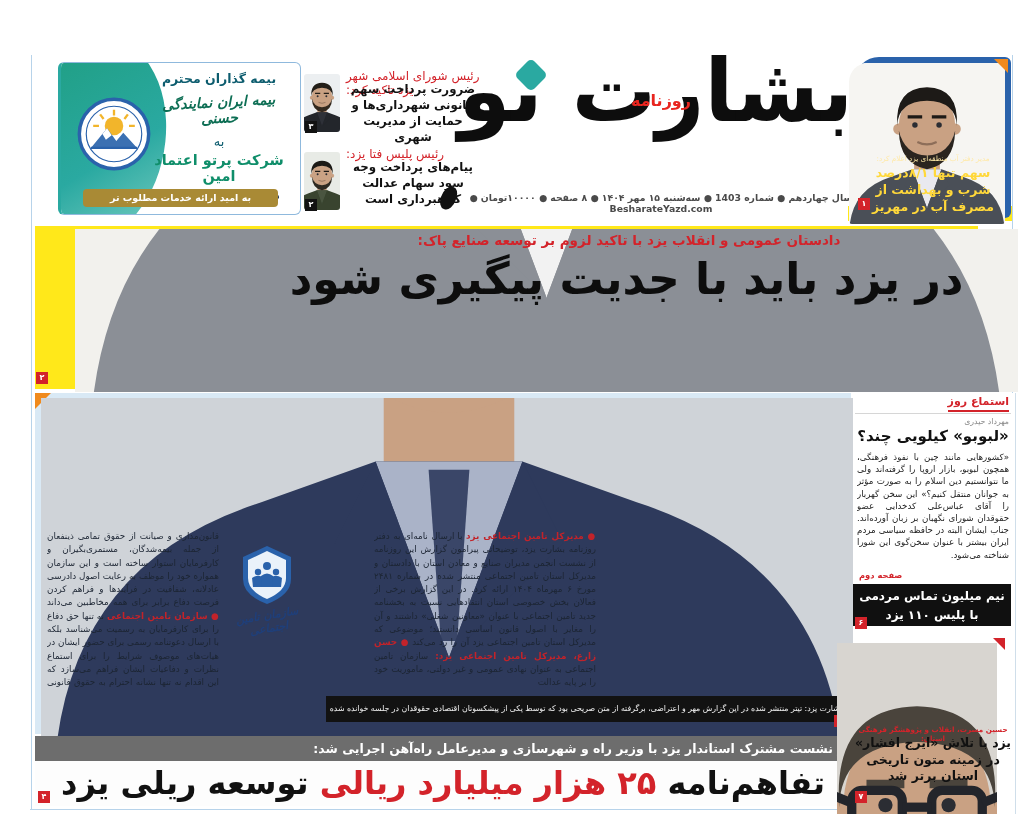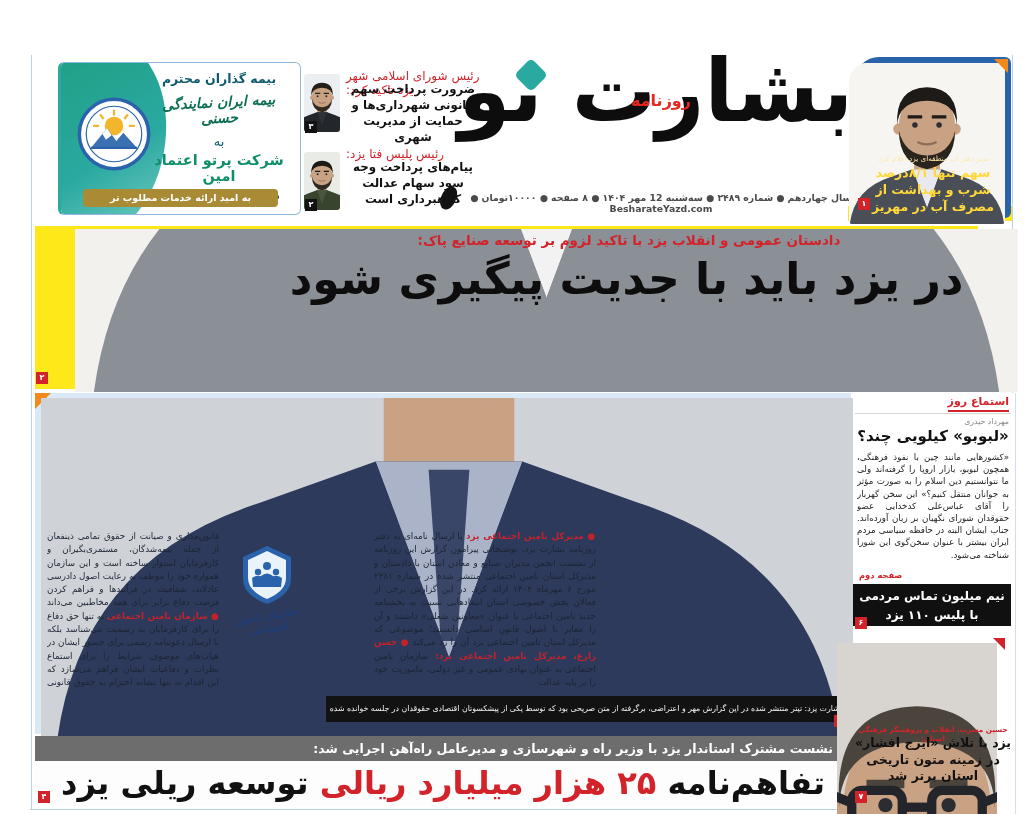--- a/index.html
+++ b/index.html
@@ -210,21 +210,21 @@
       </div>
     <div class="badge black" style="right:auto;left:3px;top:58px">۲</div>
   </div>
 </div>
 
 <div class="abs masthead">
   <div class="mh-title">بشارت نو</div>
   <div class="mh-label">روزنامه</div>
   <div class="mh-diamond"></div>
   <div class="mh-emblem"></div>
-  <div class="mh-info">سال چهاردهم ● شماره ۲۴۸۹ ● سه‌شنبه 12 مهر ۱۴۰۴ ● ۸ صفحه ● ۱۰۰۰۰تومان ● BesharateYazd.com</div>
+  <div class="mh-info">سال چهاردهم ● شماره 1403 ● سه‌شنبه ۱۵ مهر ۱۴۰۴ ● ۸ صفحه ● ۱۰۰۰۰تومان ● BesharateYazd.com</div>
 </div>
 
 <div class="abs yellow-strip"></div>
 <div class="abs water-box">
   <div class="wb-photo avatar">
       <svg viewBox="0 0 100 100" width="100%" height="100%" preserveAspectRatio="xMidYMax slice" xmlns="http://www.w3.org/2000/svg">
     <rect width="100" height="100" fill="#f6f5f2"></rect>
     <rect x="42" y="52" width="16" height="18" fill="#c9a183"></rect>
     <path d="M2 100 Q5 78 27 71 L41 66 59 66 73 71 Q95 78 98 100 Z" fill="#4a4f57"></path>
     <polygon points="41,66 50,90 59,66" fill="#e9e9ef"></polygon>

